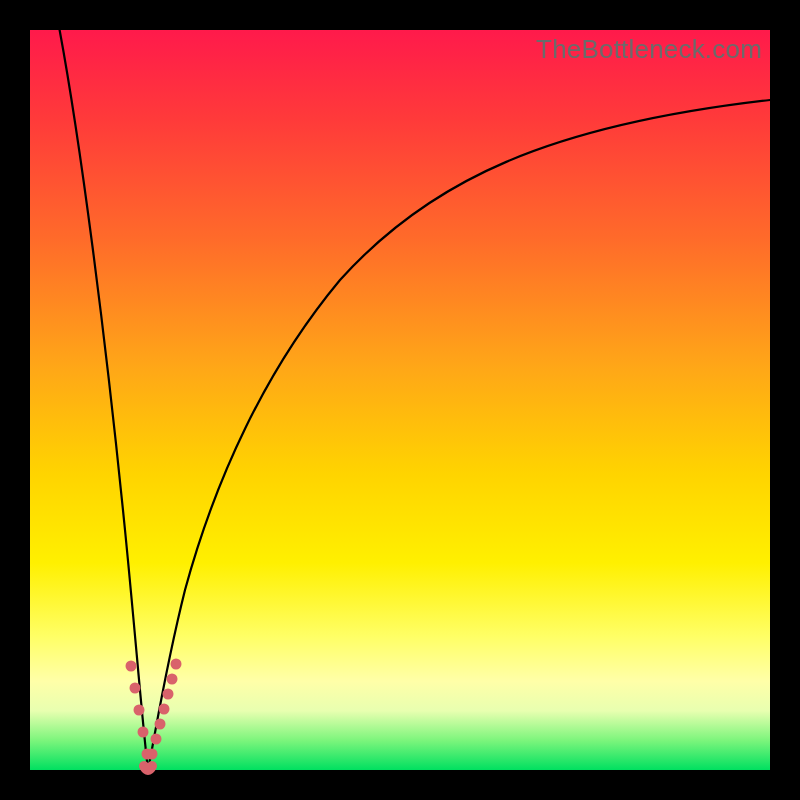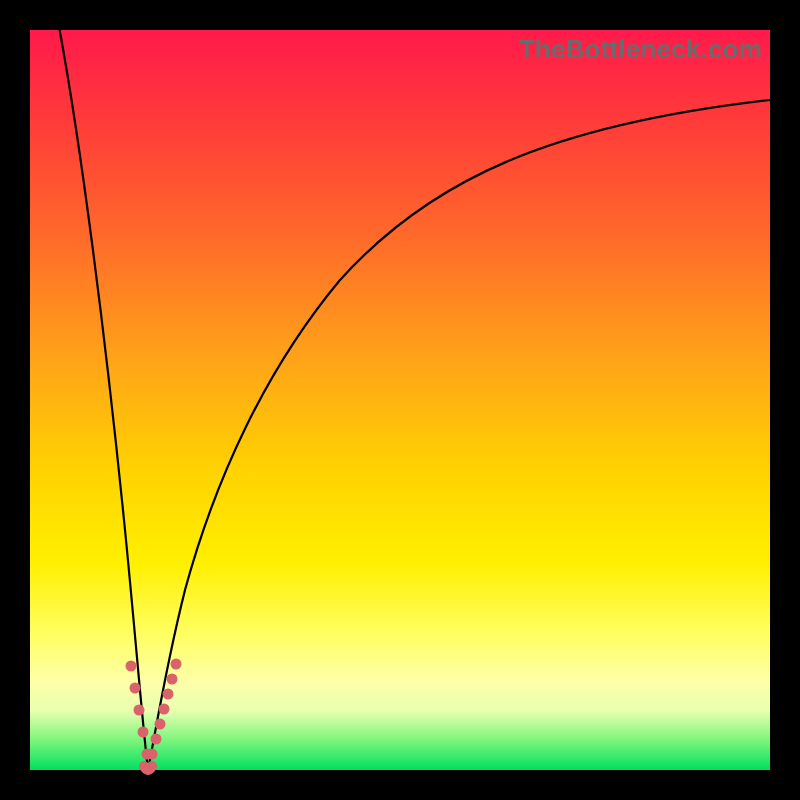--- a/index.html
+++ b/index.html
@@ -33,21 +33,21 @@
       #ffffa8 88%,
       #e8ffb0 92%,
       #7cf57c 96%,
       #00e060 100%);
   }
   .watermark {
     position: absolute;
     top: 4px;
     right: 8px;
     font-size: 26px;
-    font-weight: 700;
+    font-weight: 400;
     color: #6b6b6b;
     letter-spacing: 0.2px;
     user-select: none;
     font-family: Arial, Helvetica, sans-serif;
   }
   svg.curves {
     position: absolute;
     left: 0;
     top: 0;
     width: 740px;

